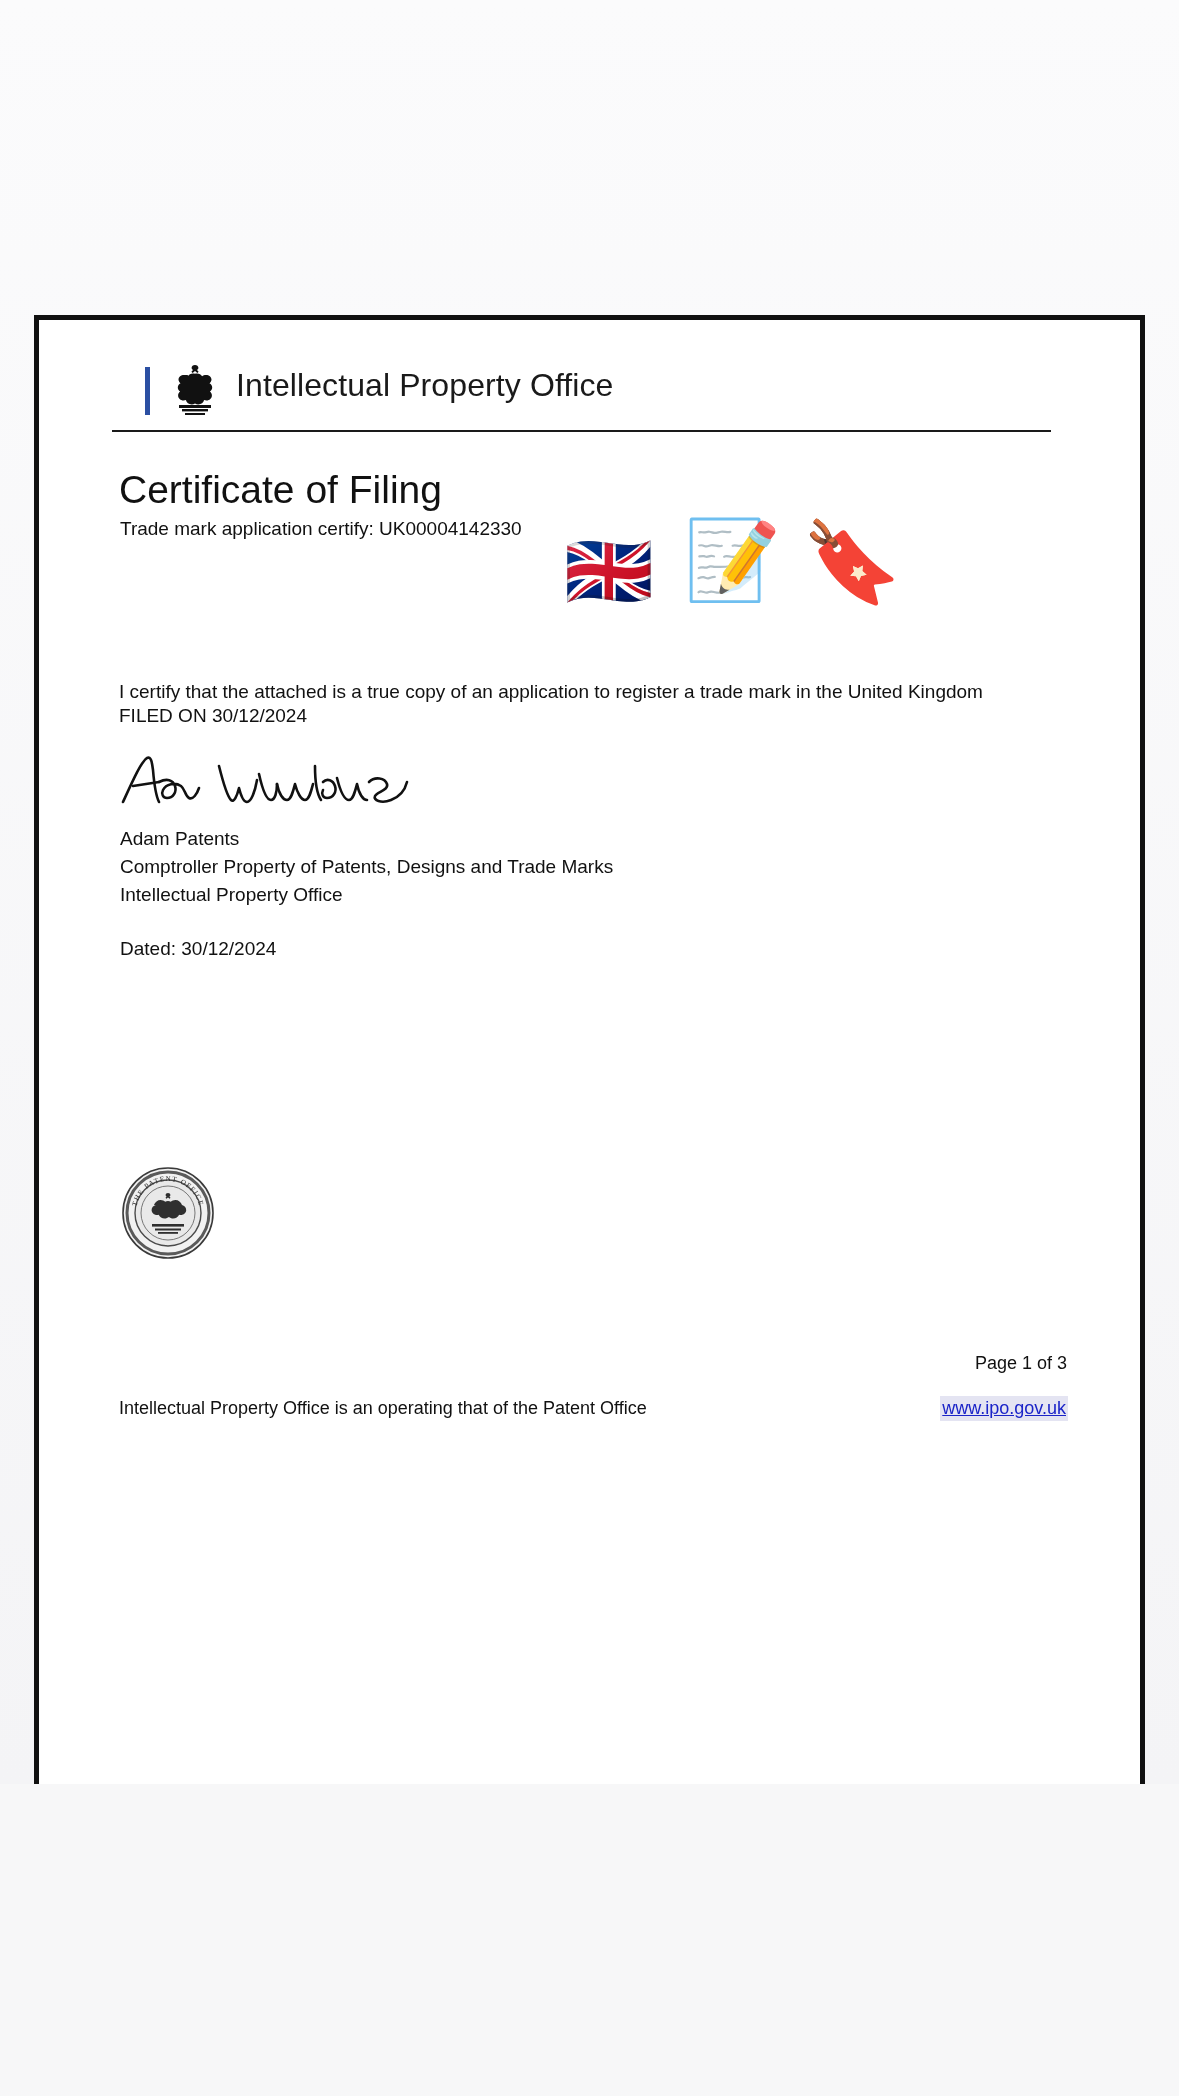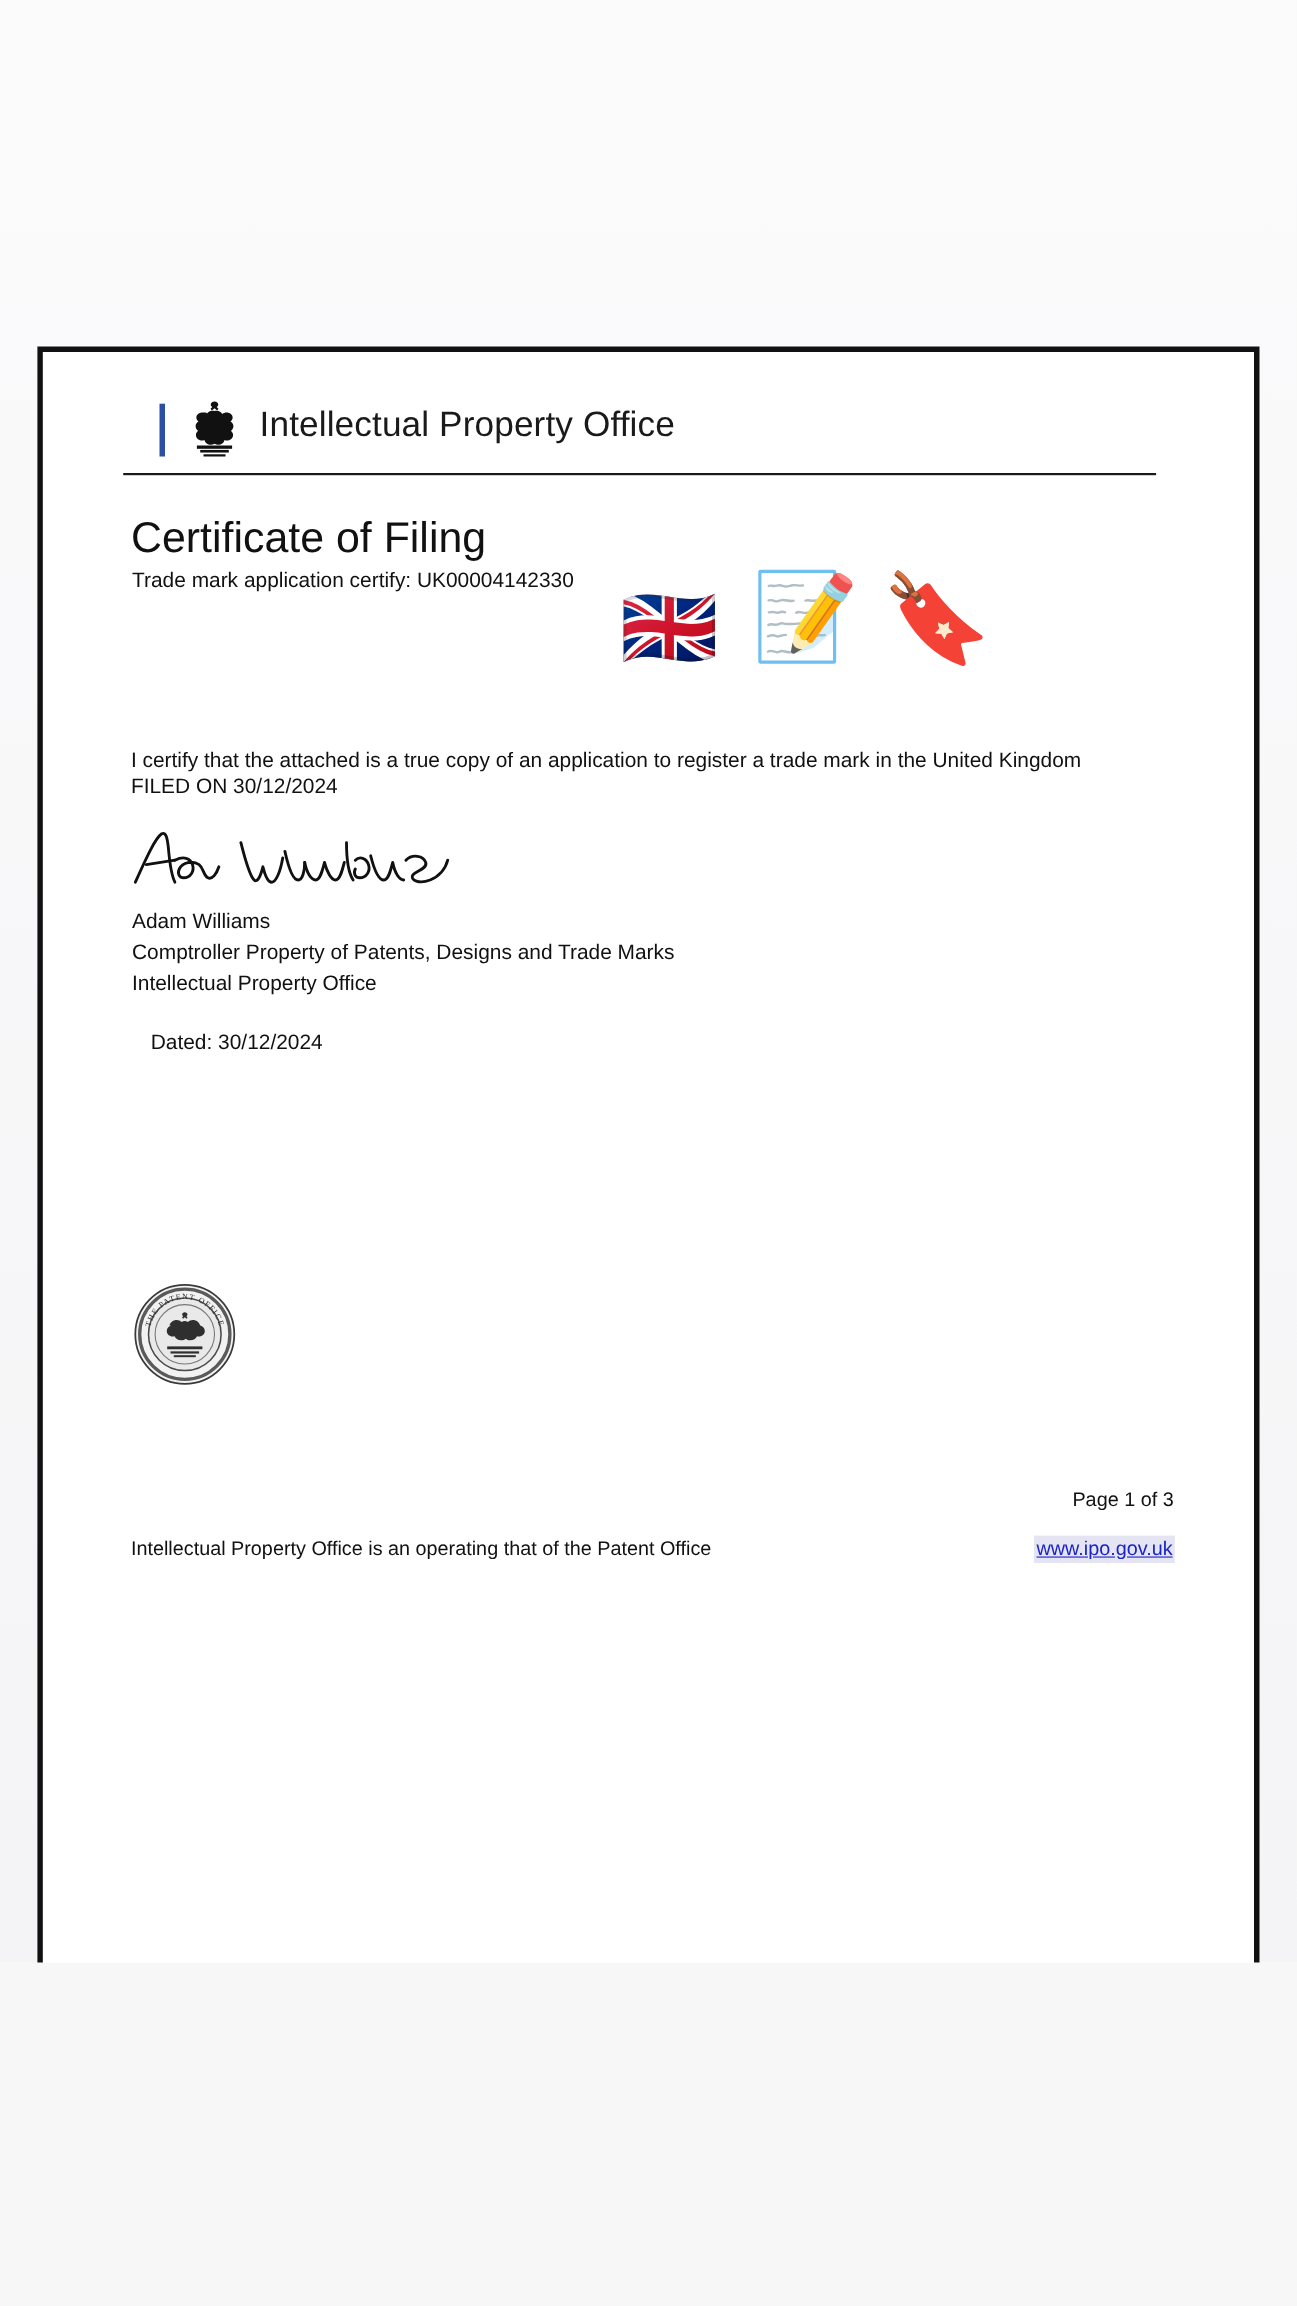--- a/index.html
+++ b/index.html
@@ -141,21 +141,20 @@
     top: 564px;
     font-size: 19px;
     color: #111;
   }
   .dated {
     position: absolute;
     left: 81px;
     top: 618px;
     font-size: 19px;
     color: #111;
-    margin-left: 17px;
   }
 
   .seal {
     position: absolute;
     left: 81px;
     top: 845px;
     width: 96px;
     height: 96px;
   }
 
@@ -229,21 +228,21 @@
           <path d="M100 14 C104 30 108 44 112 48 C115 51 118 44 120 36 C122 44 125 50 128 50 C132 50 136 40 138 28"></path>
           <path d="M140 22 C144 40 148 48 152 48 C156 48 158 40 158 32"></path>
           <path d="M158 32 C160 42 164 48 168 48 C172 48 174 40 176 32 C178 40 182 48 186 48 C190 48 192 40 194 32"></path>
           <path d="M196 14 C196 30 198 42 202 48"></path>
           <path d="M204 30 C208 26 214 28 216 34 C218 40 214 46 208 46 C204 46 202 42 204 38"></path>
           <path d="M218 26 C222 42 226 48 230 48 C234 48 236 40 238 32 C240 42 244 48 248 48"></path>
           <path d="M250 30 C256 24 266 26 268 32 C270 38 258 40 256 44 C254 48 262 52 272 48 C280 45 286 38 288 30"></path>
         </g>
       </svg>
 
-      <div class="sig-name">Adam Williams</div>
+      <div class="sig-name">Adam Patents</div>
       <div class="sig-role">Comptroller Property of Patents, Designs and Trade Marks</div>
       <div class="sig-org">Intellectual Property Office</div>
 
       <div class="dated">Dated: 30/12/2024</div>
 
       <svg class="seal" viewBox="0 0 96 96">
         <defs>
           <path id="sealArc" d="M 16,48 A 32,32 0 0 1 80,48"></path>
         </defs>
         <circle cx="48" cy="48" r="45" fill="#f2f2f2" stroke="#3a3a3a" stroke-width="1.6"></circle>

